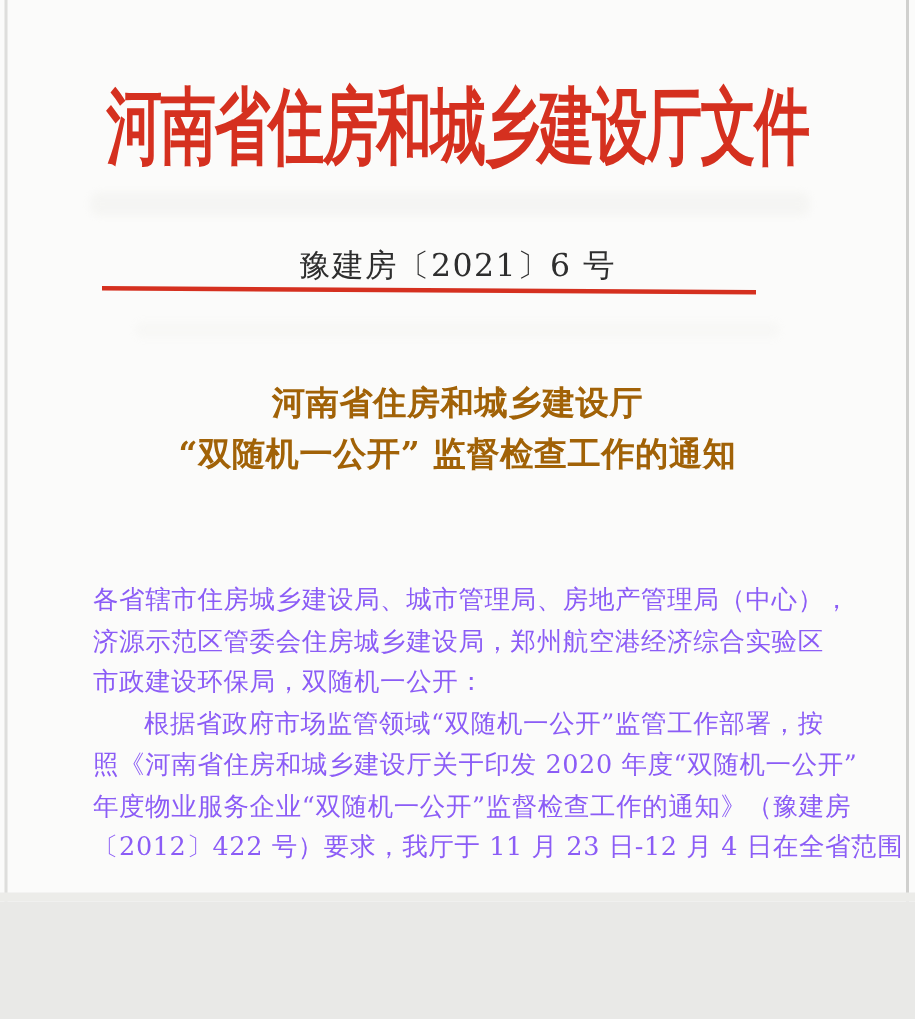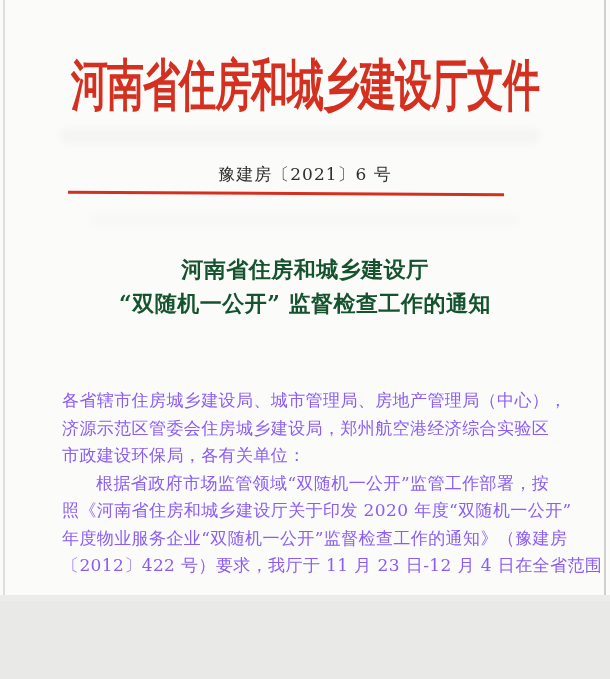--- a/index.html
+++ b/index.html
@@ -24,31 +24,31 @@
     text-align: center;
     font-size: 37px; font-weight: bold; line-height: 1;
     letter-spacing: -1px;
     transform: scaleY(1.5);
     transform-origin: center top;
     white-space: nowrap;
   }
   .doc-number {
     position: absolute; top: 163px; left: 0; width: 100%;
     text-align: center;
-    font-size: 17px; color: #2e2e2e; letter-spacing: 1px;
+    font-size: 21px; color: #2e2e2e; letter-spacing: 1px;
   }
   .red-rule {
     position: absolute; top: 192px; left: 68px;
     width: 436px; height: 2.5px;
     transform: rotate(0.35deg);
   }
   .notice-title {
     position: absolute; top: 252px; left: 0; width: 100%;
     text-align: center;
-    font-size: 22px; font-weight: bold; color: #14532d;
+    font-size: 22px; font-weight: bold; color: #a16207;
     line-height: 34px; letter-spacing: .5px;
   }
   .body-text {
     position: absolute; top: 387px; left: 62px; width: 487px;
     font-size: 17px; color: #8b5cf6;
     line-height: 27.5px; letter-spacing: .4px;
     text-align: justify;
   }
   .para-lines div { white-space: nowrap; }
   .para-lines.indent-first div:first-child { text-indent: 2em; }
@@ -76,21 +76,21 @@
 
   <div class="notice-title para-lines">
       <div>河南省住房和城乡建设厅</div>
       <div>“双随机一公开” 监督检查工作的通知</div>
     </div>
 
   <div class="body-text">
     <div class="para-lines">
         <div>各省辖市住房城乡建设局、城市管理局、房地产管理局（中心），</div>
         <div>济源示范区管委会住房城乡建设局，郑州航空港经济综合实验区</div>
-        <div>市政建设环保局，各有关单位：</div>
+        <div>市政建设环保局，双随机一公开：</div>
       </div>
     <div class="para-lines indent-first">
         <div>根据省政府市场监管领域“双随机一公开”监管工作部署，按</div>
         <div>照《河南省住房和城乡建设厅关于印发 2020 年度“双随机一公开”</div>
         <div>年度物业服务企业“双随机一公开”监督检查工作的通知》（豫建房</div>
         <div>〔2012〕422 号）要求，我厅于 11 月 23 日-12 月 4 日在全省范围</div>
       </div>
   </div>
 
   <div class="page-number">— 1 —</div>

